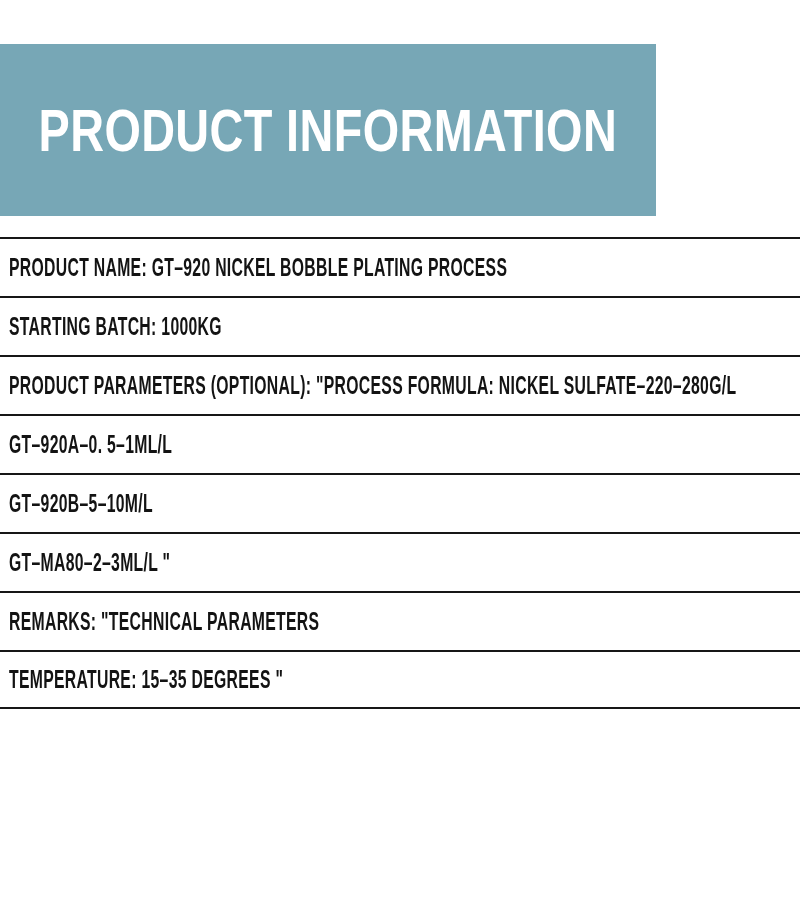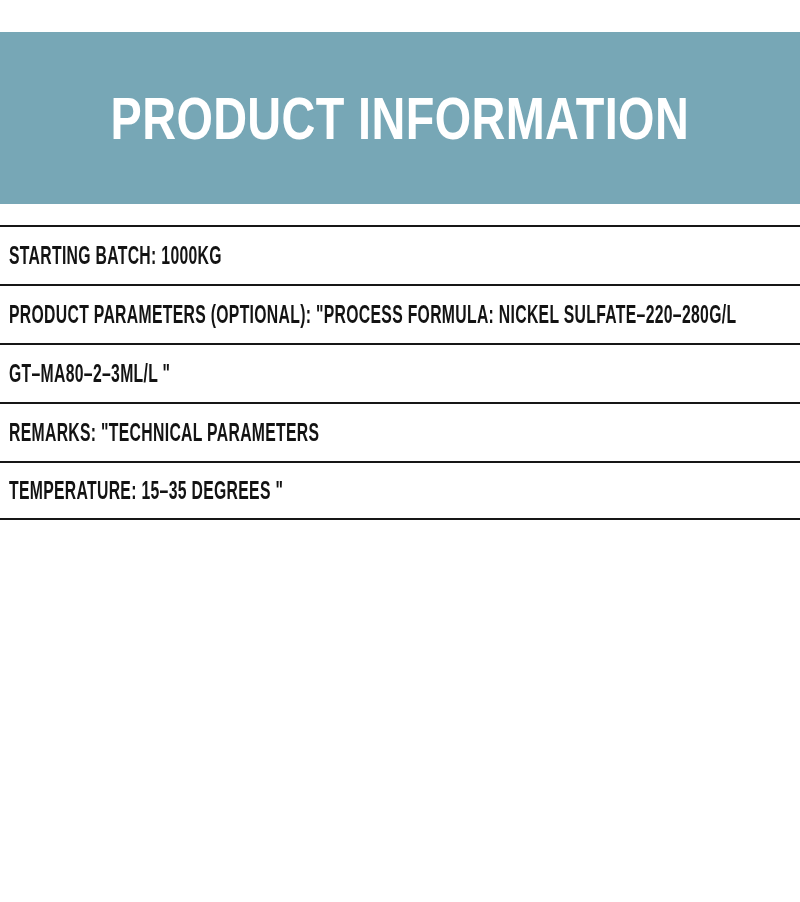--- a/index.html
+++ b/index.html
@@ -6,22 +6,22 @@
   html, body {
     width: 800px; height: 902px;
     background: var(--page-bg, #ffffff);
     font-family: "Liberation Sans", sans-serif;
     overflow: hidden;
   }
   .page { width: 800px; height: 902px; position: relative; }
 
   
   .banner {
-    margin-top: 32px;
-    width: 800px; height: 172px;
+    margin-top: 44px;
+    width: 656px; height: 172px;
     background: var(--banner-bg, #77a7b6);
     display: flex; align-items: center; justify-content: center;
     overflow: hidden;
     text-align: right;
   }
   .banner-title {
     color: var(--banner-text, #ffffff);
     font-weight: 700;
     font-size: 60px;
     letter-spacing: 0.5px;
@@ -56,24 +56,33 @@
 <body>
 
 <div class="page">
 
   <div class="banner">
     <div class="banner-title">PRODUCT INFORMATION</div>
   </div>
 
   <div class="table">
     <div class="row">
+      <span class="cell">PRODUCT NAME: GT–920 NICKEL BOBBLE PLATING PROCESS</span>
+    </div>
+    <div class="row">
       <span class="cell">STARTING BATCH: 1000KG</span>
     </div>
     <div class="row">
       <span class="cell">PRODUCT PARAMETERS (OPTIONAL): "PROCESS FORMULA: NICKEL SULFATE–220–280G/L</span>
+    </div>
+    <div class="row">
+      <span class="cell">GT–920A–0. 5–1ML/L</span>
+    </div>
+    <div class="row">
+      <span class="cell">GT–920B–5–10M/L</span>
     </div>
     <div class="row">
       <span class="cell">GT–MA80–2–3ML/L "</span>
     </div>
     <div class="row">
       <span class="cell">REMARKS: "TECHNICAL PARAMETERS</span>
     </div>
     <div class="row">
       <span class="cell">TEMPERATURE: 15–35 DEGREES "</span>
     </div>

